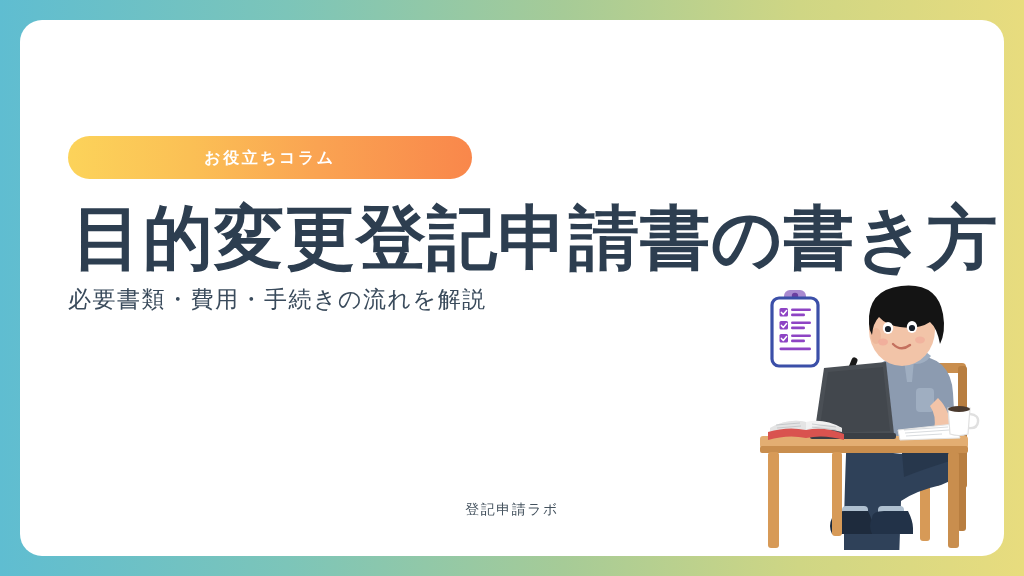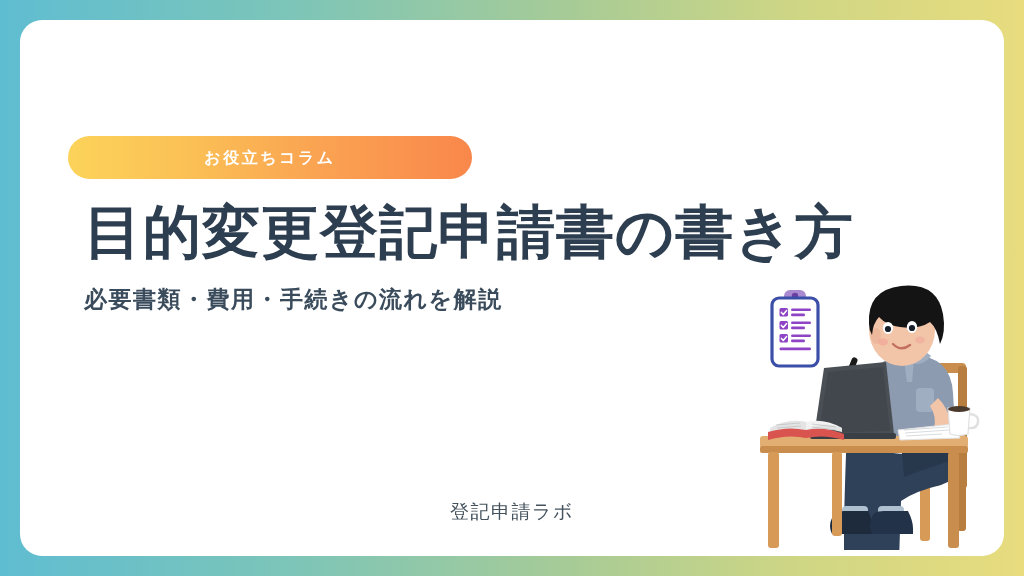--- a/index.html
+++ b/index.html
@@ -28,31 +28,31 @@
   }
   #badge-label{
     color:#ffffff;font-size:16px;font-weight:bold;
     letter-spacing:2.5px;line-height:1;
     white-space:nowrap;
   }
 
   
   #title{
     position:absolute;left:72px;top:203px;
-    color:#2D3E50;font-size:58px;font-weight:bold;
-    letter-spacing:1px;line-height:1;white-space:nowrap;margin-left:12px;
+    color:#2D3E50;font-size:70px;font-weight:bold;
+    letter-spacing:1px;line-height:1;white-space:nowrap;
   }
   #subtitle{
-    position:absolute;left:84px;top:288px;
-    color:#3A4B5C;font-size:23px;font-weight:bold;
+    position:absolute;left:68px;top:288px;
+    color:#3A4B5C;font-size:23px;font-weight:normal;
     letter-spacing:1.5px;line-height:1;white-space:nowrap;
   }
   #footer-brand{
     position:absolute;left:0;top:502px;width:1024px;
-    text-align:center;color:#44525E;font-size:19px;
+    text-align:center;color:#44525E;font-size:14px;
     letter-spacing:1.5px;line-height:1;
   }
 
   
   #illus{position:absolute;left:752px;top:278px;width:248px;height:272px;}
   #illus svg{display:block;width:248px;height:272px;}
 </style>
 </head>
 <body>
 

